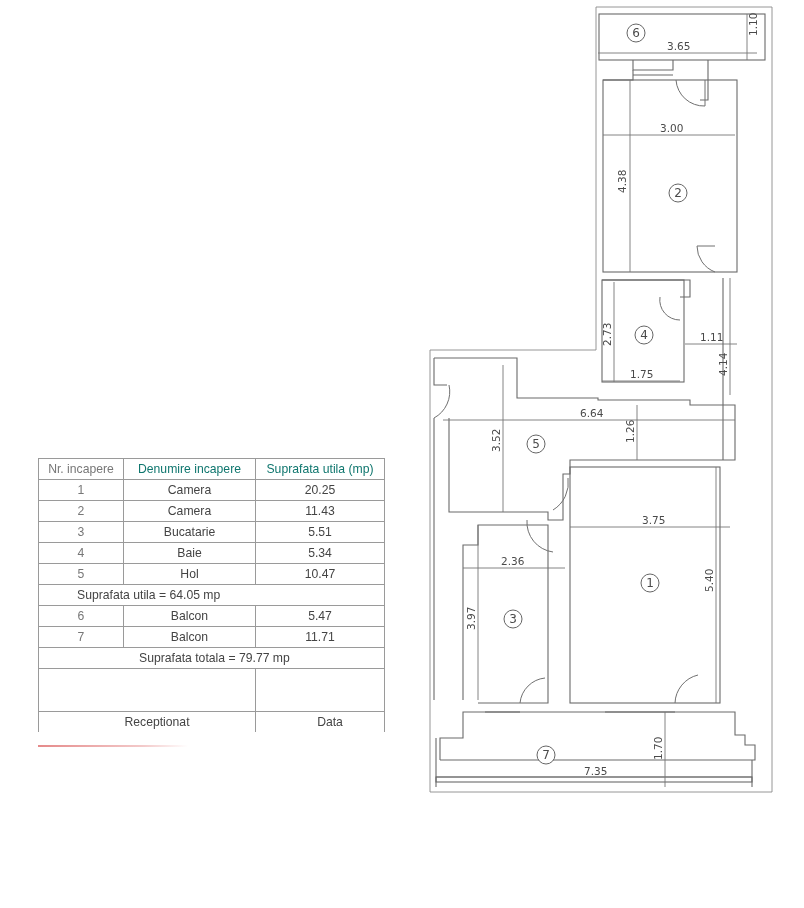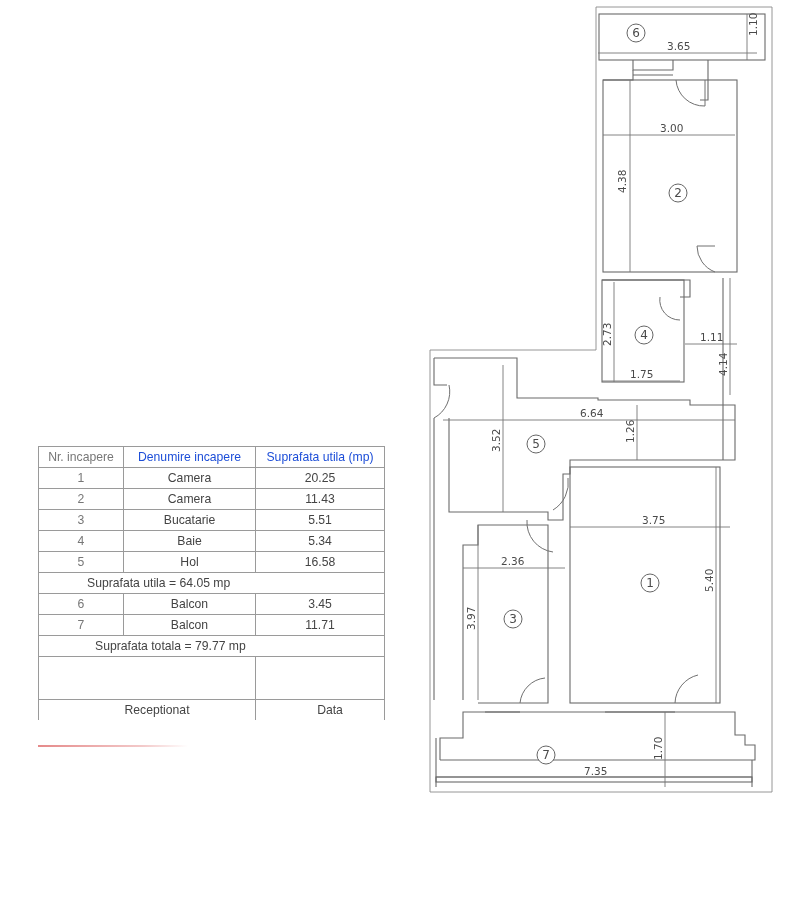--- a/index.html
+++ b/index.html
@@ -7,26 +7,26 @@
     .plan { position: absolute; left: 0; top: 0; width: 804px; height: 908px; }
     .plan line, .plan polyline, .plan rect, .plan path { fill: none; stroke: #6a6a6a; stroke-width: 1.1; }
     .plan .dim { stroke: #777; stroke-width: 0.9; }
     .plan .thin { stroke: #8a8a8a; stroke-width: 0.9; }
     .plan .door { stroke: #707070; stroke-width: 1; }
     .plan text { font-family: "DejaVu Sans", sans-serif; fill: #4a4a4a; }
     .plan .dimtxt { font-size: 10.5px; }
     .plan .roomno circle { fill: #fff; stroke: #666; stroke-width: 1; }
     .plan .roomno text { font-size: 12px; text-anchor: middle; dominant-baseline: central; }
 
-    .rooms-table { position: absolute; left: 38px; top: 446px; border-collapse: collapse; font-size: 12.2px; color: #444; }
+    .rooms-table { position: absolute; left: 38px; top: 458px; border-collapse: collapse; font-size: 12.2px; color: #444; }
     .rooms-table td { border: 1px solid #9a9a9a; height: 20px; padding: 0 3px; text-align: center; white-space: nowrap; }
     .rooms-table .c1 { width: 78px; }
     .rooms-table .c2 { width: 125px; }
     .rooms-table .c3 { width: 122px; text-align: center; }
-    .rooms-table .hdr td { color: #1d4ed8; }
+    .rooms-table .hdr td { color: #0f766e; }
     .rooms-table .hdr td:first-child { color: #777; }
     .rooms-table .num { color: #777; }
     .rooms-table .blank td { height: 42px; }
     .rooms-table .last td { border-bottom: none; padding-left: 23px; }
     .red-mark { position: absolute; left: 38px; top: 745px; width: 150px; height: 2px; background: linear-gradient(90deg, #e58a8a, #f3caca 70%, transparent); }
   </style>
 </head>
 <body>
 
 <svg class="plan" viewBox="0 0 804 908" xmlns="http://www.w3.org/2000/svg">
@@ -158,37 +158,37 @@
     <td>5.51</td>
   </tr>
   <tr>
     <td class="num">4</td>
     <td>Baie</td>
     <td>5.34</td>
   </tr>
   <tr>
     <td class="num">5</td>
     <td>Hol</td>
-    <td>16.58</td>
+    <td>10.47</td>
   </tr>
   <tr>
-    <td colspan="3" style="text-align:left;padding-left:48px;">Suprafata utila = 64.05 mp</td>
+    <td colspan="3" style="text-align:left;padding-left:38px;">Suprafata utila = 64.05 mp</td>
   </tr>
   <tr>
     <td class="num">6</td>
     <td>Balcon</td>
-    <td>3.45</td>
+    <td>5.47</td>
   </tr>
   <tr>
     <td class="num">7</td>
     <td>Balcon</td>
     <td>11.71</td>
   </tr>
   <tr>
-    <td colspan="3" style="text-align:left;padding-left:56px;">Suprafata totala = 79.77 mp</td>
+    <td colspan="3" style="text-align:left;padding-left:100px;">Suprafata totala = 79.77 mp</td>
   </tr>
   <tr class="blank">
     <td colspan="2"></td>
     <td></td>
   </tr>
   <tr class="last">
     <td colspan="2">Receptionat</td>
     <td>Data</td>
   </tr>
 </tbody>

